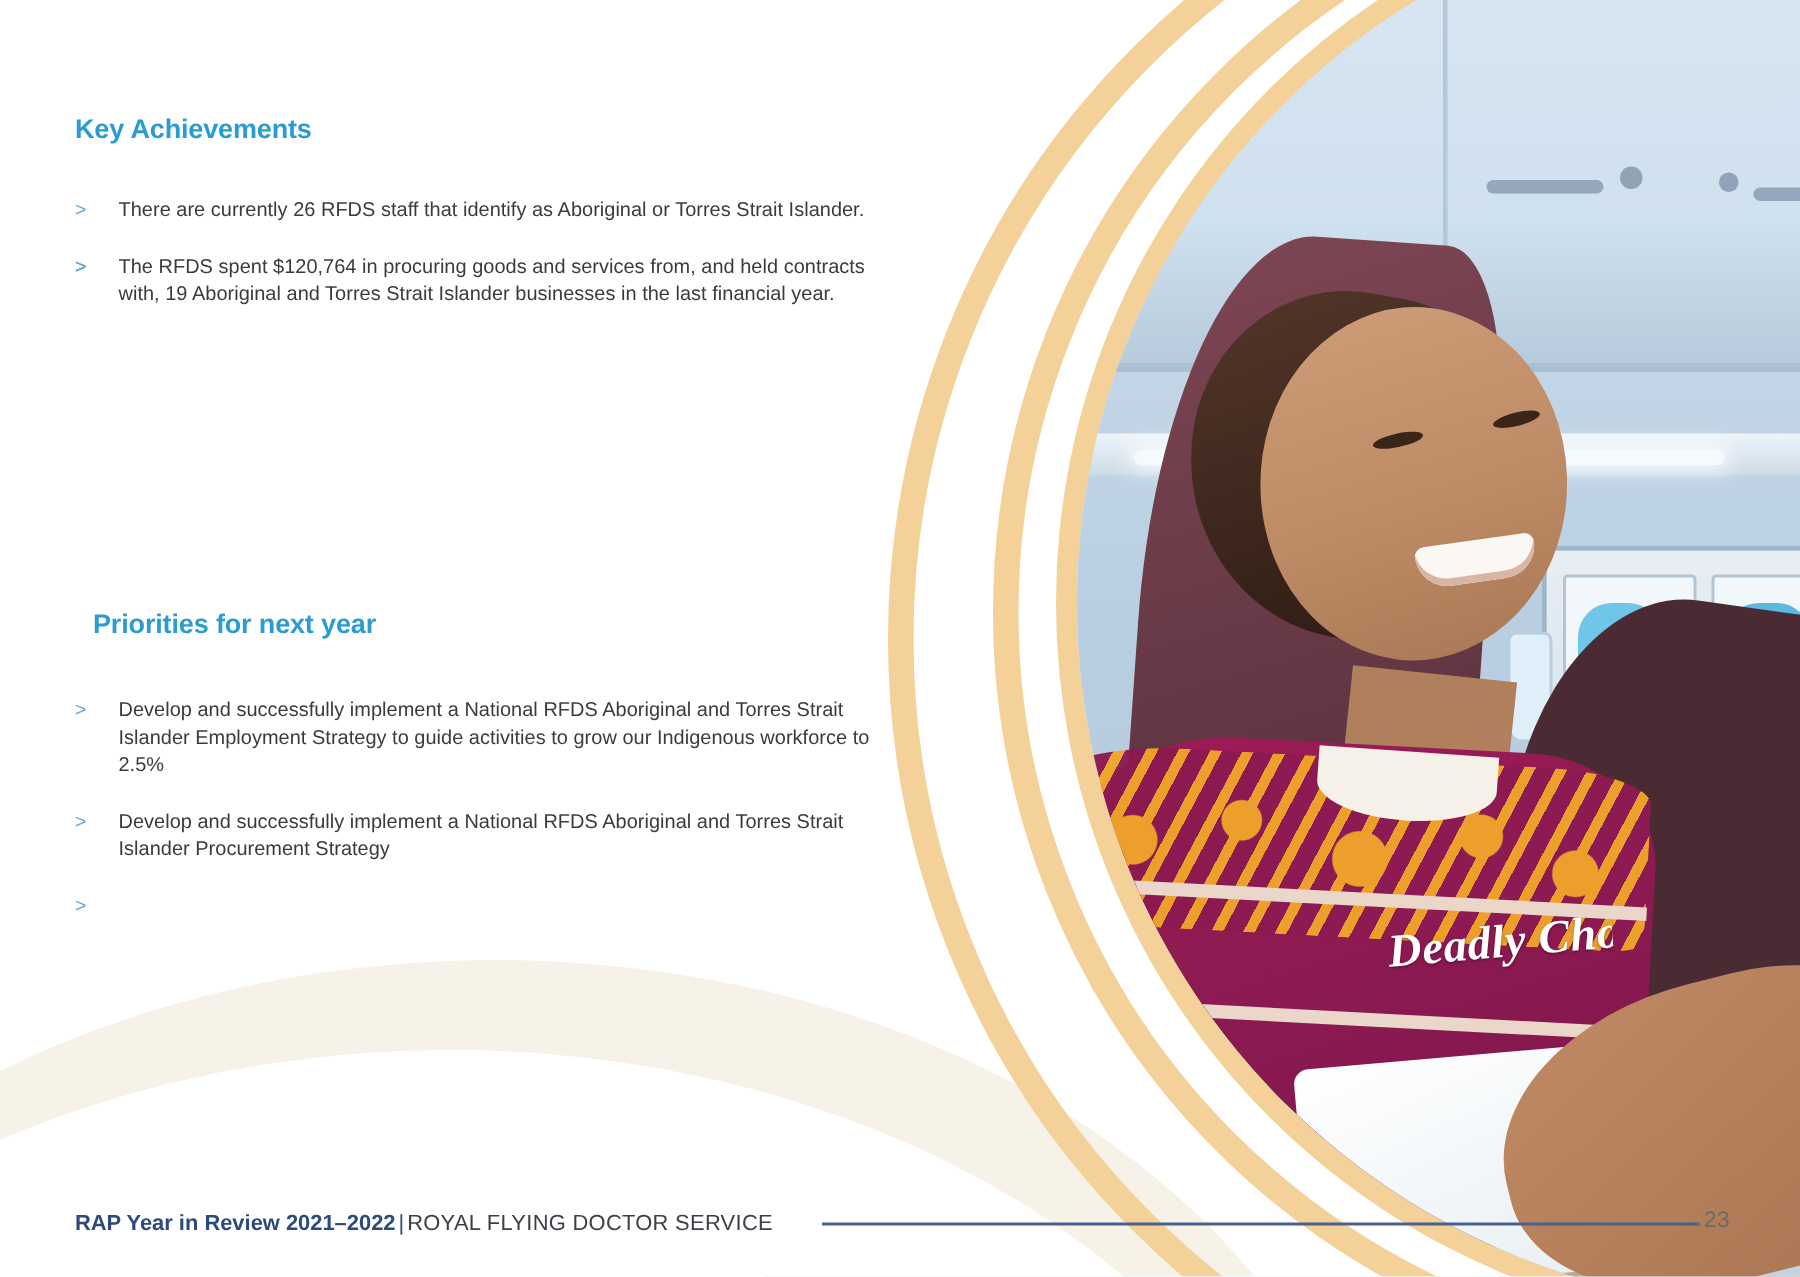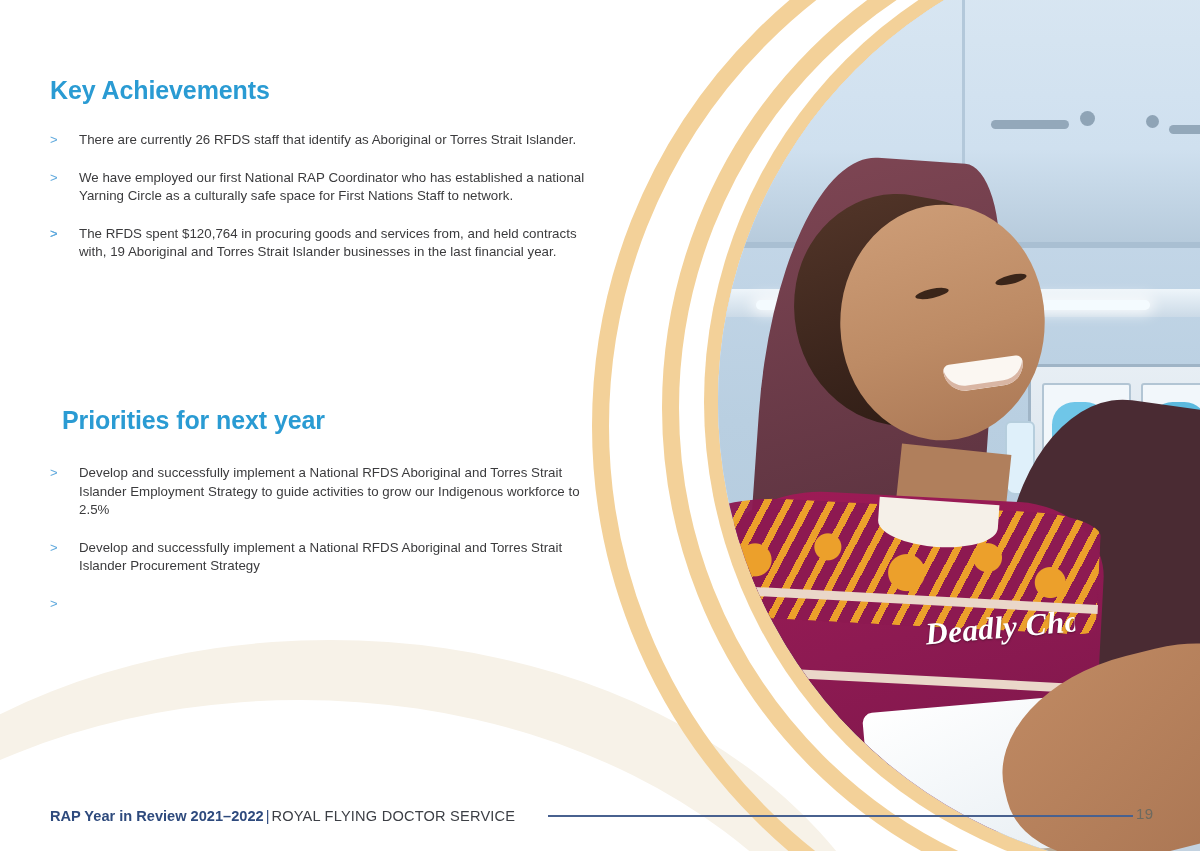--- a/index.html
+++ b/index.html
@@ -266,21 +266,21 @@
 
   
   .content {
     position: absolute;
     left: 0; top: 0;
     width: 640px;
     z-index: 5;
   }
   .section-title {
     color: #2a9bd3;
-    font-size: 25px;
+    font-size: 18px;
     font-weight: 700;
     letter-spacing: -0.1px;
     margin: 0;
     padding: 0;
   }
   #key-achievements-title { position: absolute; left: 50px; top: 76px; }
   #priorities-title       { position: absolute; left: 62px; top: 406px; }
 
   .bullet-list {
     position: absolute;
@@ -420,21 +420,20 @@
 
     <h2 class="section-title" id="key-achievements-title">Key Achievements</h2>
 
     <ul class="bullet-list" id="key-achievements-list">
       <li class="bullet-item">
         <span class="bullet-marker">&gt;</span>
         <span>There are currently 26 RFDS staff that identify as Aboriginal or Torres Strait Islander.</span>
       </li>
       <li class="bullet-item">
         <span class="bullet-marker">&gt;</span>
-        <span>We have employed our first National RAP Coordinator who has established a national Yarning Circle as a culturally safe space for First Nations Staff to network.</span>
       </li>
       <li class="bullet-item">
         <span class="bullet-marker">&gt;</span>
       </li>
       <li class="bullet-item">
         <span class="bullet-marker">&gt;</span>
         <span>The RFDS spent $120,764 in procuring goods and services from, and held contracts with, 19 Aboriginal and Torres Strait Islander businesses in the last financial year.</span>
       </li>
     </ul>
 
@@ -453,16 +452,16 @@
         <span class="bullet-marker">&gt;</span>
       </li>
     </ul>
   </div>
 
   <div class="footer">
     <div class="footer-text">
       <span class="footer-strong">RAP Year in Review 2021–2022</span><span class="footer-sep">|</span><span class="footer-light">ROYAL FLYING DOCTOR SERVICE</span>
     </div>
     <div class="footer-rule"></div>
-    <div class="footer-page">19</div>
+    <div class="footer-page">23</div>
   </div>
 
 </div>
 
 </body></html>

